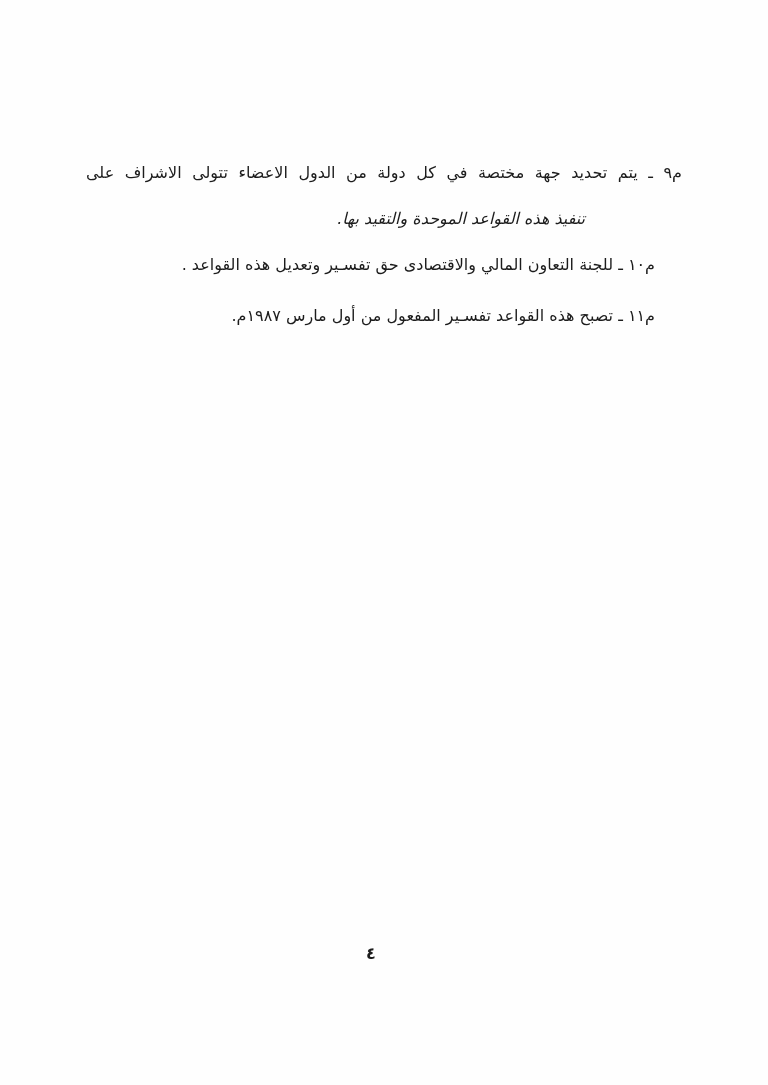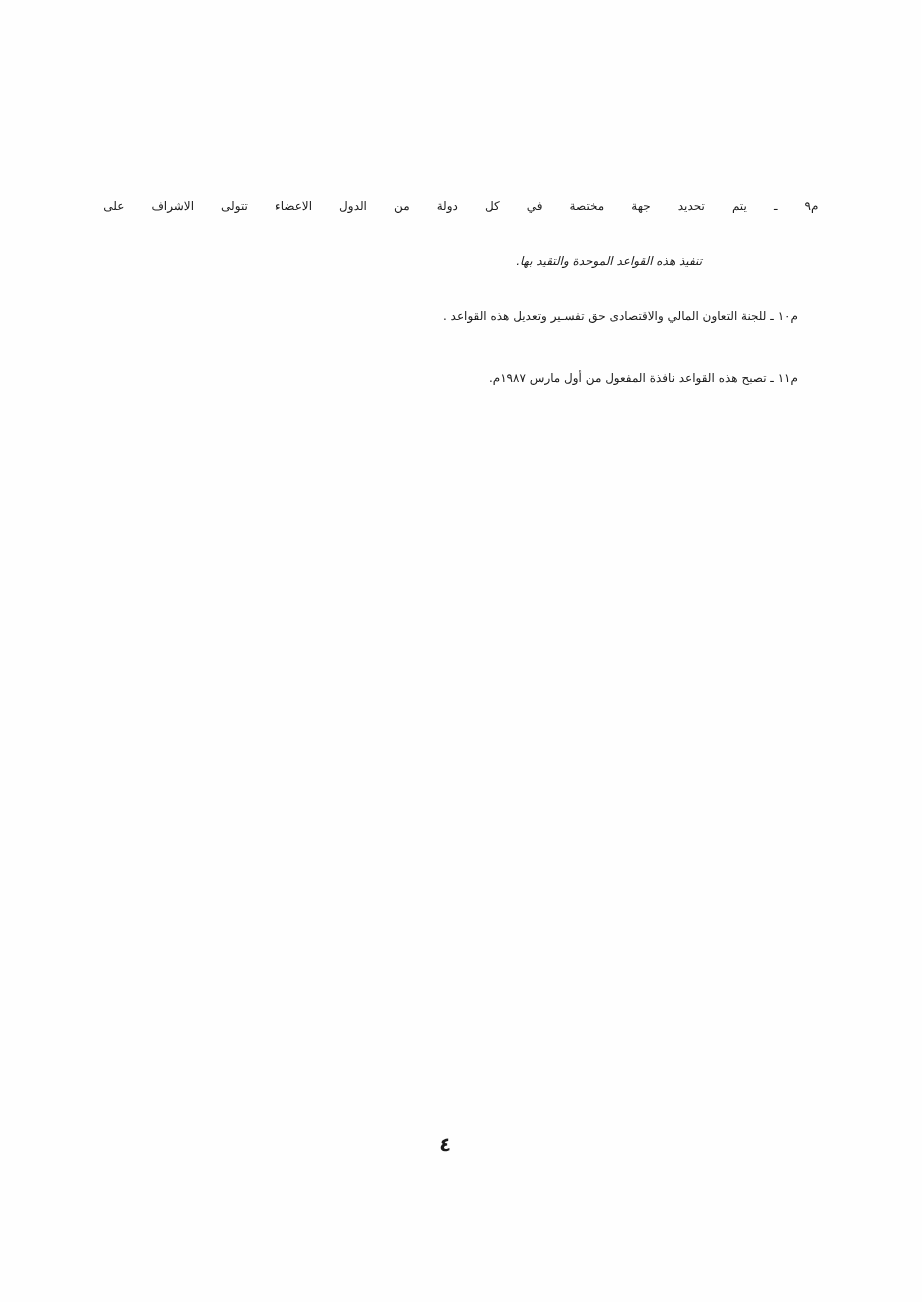--- a/index.html
+++ b/index.html
@@ -22,21 +22,21 @@
 
   .content {
     position: absolute;
     top: 150px;
     right: 86px;
     width: 596px;
     direction: rtl;
   }
 
   .para {
-    font-size: 10px;
+    font-size: 16px;
     line-height: 46px;
     letter-spacing: 0.2px;
     color: #1c1c1c;
   }
 
   .line {
     display: block;
     text-align: right;
     white-space: nowrap;
   }
@@ -50,21 +50,21 @@
   }
 
   
   .line.hang-indent {
     margin-right: 97px;
     font-style: italic;
   }
 
   
   .para.inset {
-    margin-right: 17px;
+    margin-right: 27px;
   }
 
   .para.article-10 { margin-top: 0px; }
   .para.article-11 { margin-top: 5px; }
 
   .page-number {
     position: absolute;
     top: 944px;
     left: 0;
     right: 26px;
@@ -85,20 +85,20 @@
     <p class="para article-9">
       <span class="line full-justify">م٩ ـ يتم تحديد جهة مختصة في كل دولة من الدول الاعضاء تتولى الاشراف على</span>
       <span class="line hang-indent">تنفيذ هذه القواعد الموحدة والتقيد بها.</span>
     </p>
 
     <p class="para inset article-10">
       <span class="line">م١٠ ـ للجنة التعاون المالي والاقتصادى حق تفسـير وتعديل هذه القواعد .</span>
     </p>
 
     <p class="para inset article-11">
-      <span class="line">م١١ ـ تصبح هذه القواعد نافذة المفعول من أول مارس ١٩٨٧م.</span>
+      <span class="line">م١١ ـ تصبح هذه القواعد تفسـير المفعول من أول مارس ١٩٨٧م.</span>
     </p>
 
   </div>
 
   <div class="page-number">٤</div>
 
 </div>
 
 </body></html>

